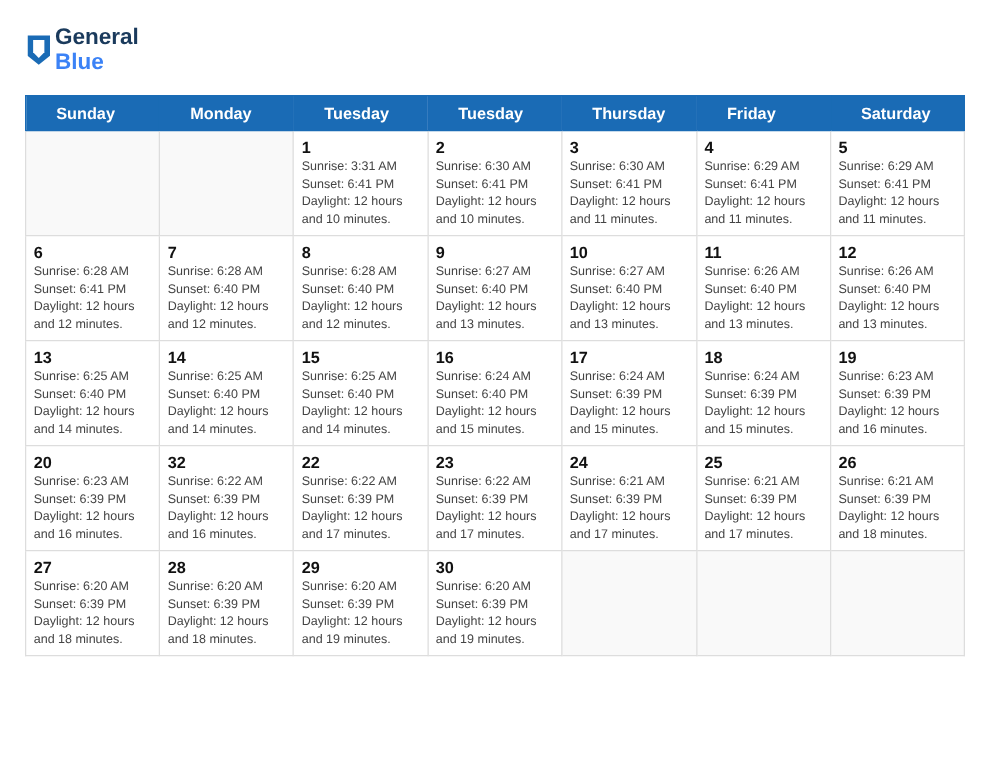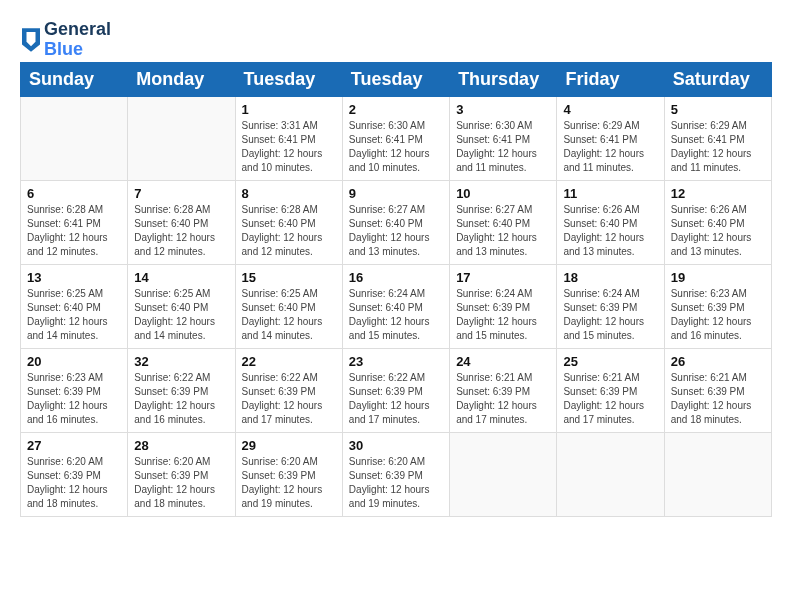--- a/index.html
+++ b/index.html
@@ -7,21 +7,21 @@
       font-family: Arial, sans-serif;
       background: #fff;
       width: 792px;
       min-height: 612px;
       padding: 20px;
     }
     .header {
       display: flex;
       justify-content: space-between;
       align-items: flex-start;
-      margin-bottom: 2px;
+      margin-bottom: 16px;
     }
     .logo-text {
       display: flex;
       flex-direction: column;
       font-size: 18px;
       font-weight: bold;
       color: #1a3a5c;
       line-height: 1.1;
     }
     .logo-text span:first-child { color: #1a3a5c; }
@@ -44,22 +44,22 @@
       color: #333;
     }
     .calendar {
       width: 100%;
       border-collapse: collapse;
       border: 1px solid #ccc;
     }
     .calendar th {
       background-color: #1a6bb5;
       color: #fff;
-      font-size: 18px;
-      padding: 6px 8px;
+      font-size: 13px;
+      padding: 6px 24px;
       text-align: left;
       border: 1px solid #1a6bb5;
     }
     .calendar td {
       border: 1px solid #ddd;
       vertical-align: top;
       padding: 5px 6px;
       width: 107px;
       min-height: 80px;
       font-size: 10.5px;

